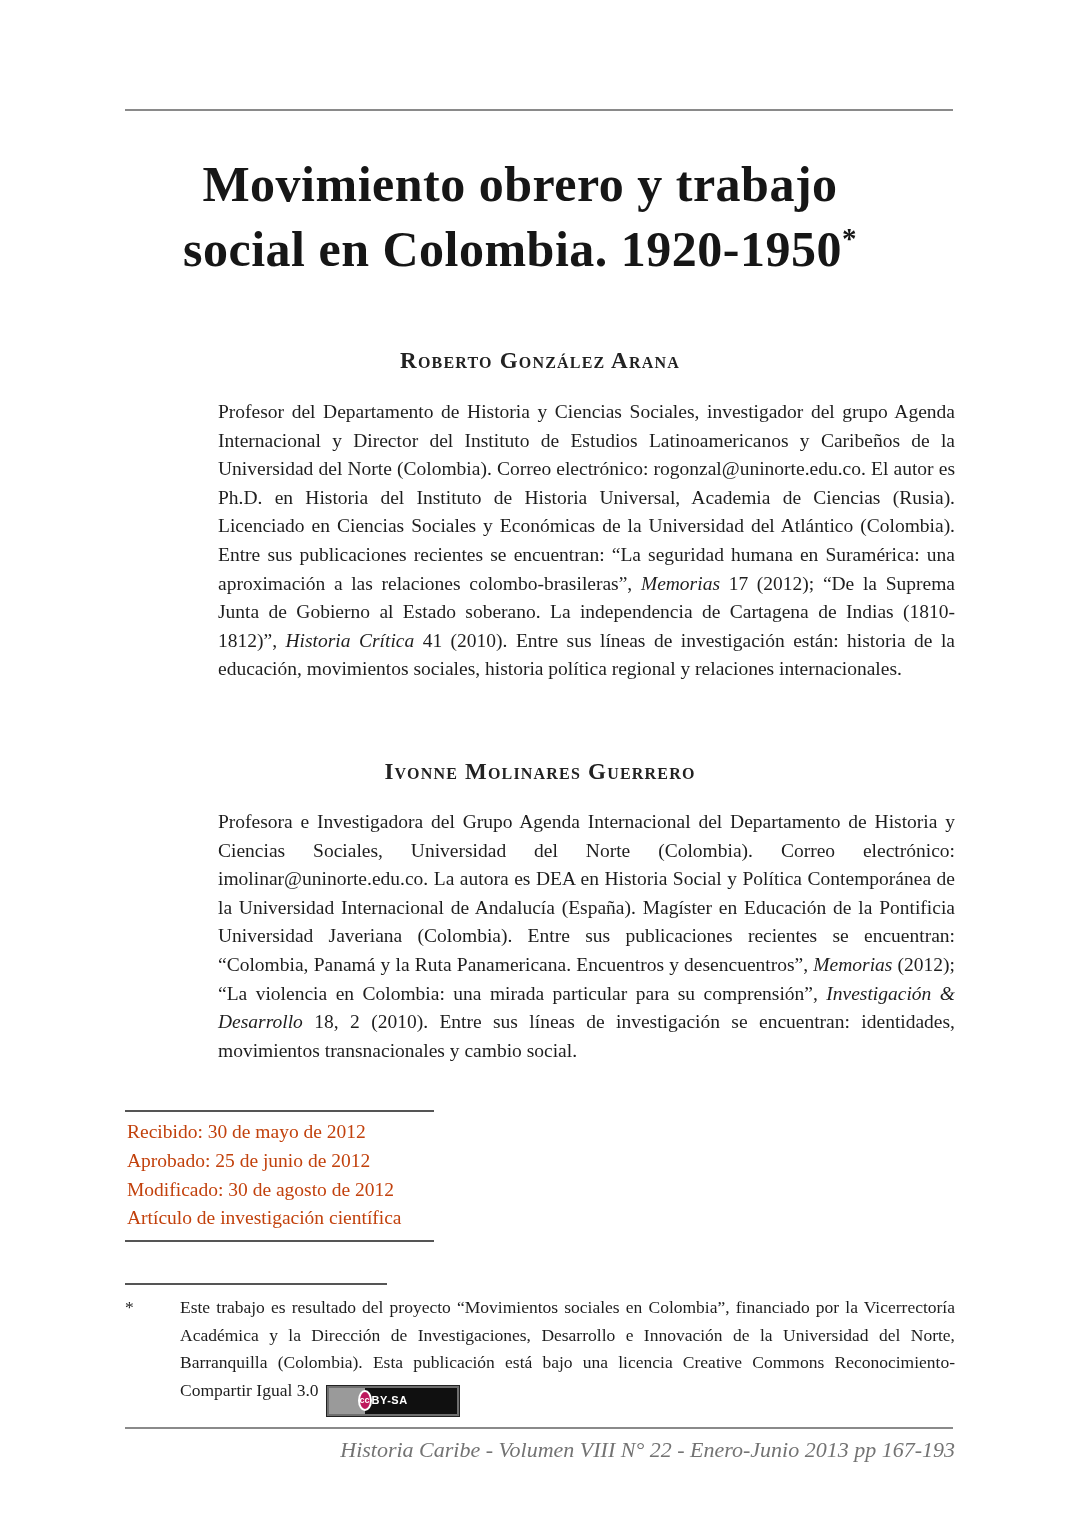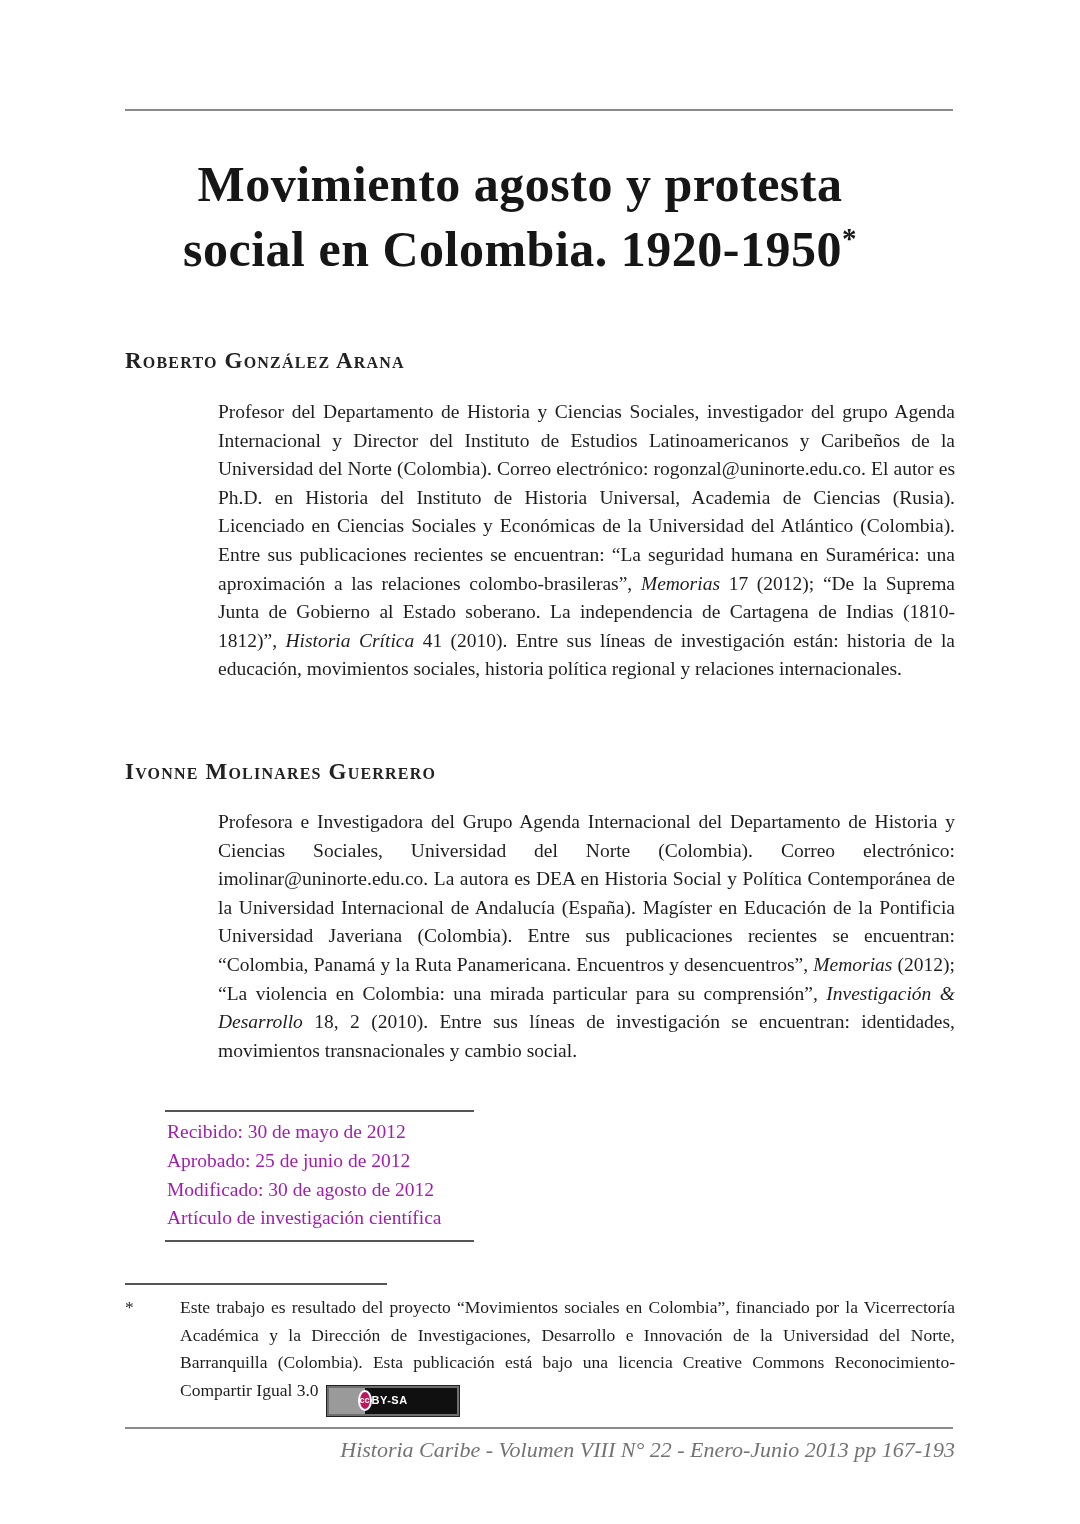--- a/index.html
+++ b/index.html
@@ -28,21 +28,21 @@
     line-height: 65px;
     letter-spacing: 0.5px;
     color: #161616;
   }
   .article-title sup { font-size: 58%; vertical-align: super; line-height: 0; }
 
   .author-name {
     position: absolute;
     left: 125px;
     width: 830px;
-    text-align: left;
+    text-align: center;
     font-variant: small-caps;
     font-weight: bold;
     font-size: 23px;
     letter-spacing: 1.2px;
     color: #222222;
   }
   .author-1-name { top: 348px; }
   .author-2-name { top: 759px; }
 
   .bio {
@@ -60,22 +60,21 @@
 
   .dates-block {
     position: absolute;
     left: 125px; top: 1110px;
     width: 307px;
     border-top: 2px solid #555555;
     border-bottom: 2px solid #555555;
     padding: 6px 0 7px 2px;
     font-size: 19.5px;
     line-height: 28.8px;
-    color: #a21caf;
-    margin-left: 40px;
+    color: #c2410c;
   }
 
   .footnote-rule {
     position: absolute;
     left: 125px; top: 1283px;
     width: 262px; height: 2px;
     background: #555555;
   }
   .footnote {
     position: absolute;
@@ -159,21 +158,21 @@
   }
 </style>
 </head>
 <body>
 
 <div class="page">
 
   <div class="rule rule-top"></div>
 
   <h1 class="article-title" style="margin:0;">
-    <span style="display:block;">Movimiento agosto y protesta</span>
+    <span style="display:block;">Movimiento obrero y trabajo</span>
     <span style="display:block;"><span>social en Colombia. 1920-1950</span><sup>*</sup></span>
   </h1>
 
   <div class="author-name author-1-name">Roberto González Arana</div>
 
   <p class="bio bio-1" style="margin:0;"><span>Profesor del Departamento de Historia y Ciencias Sociales, investigador del grupo Agenda Internacional y Director del Instituto de Estudios Latinoamericanos y Caribeños de la Universidad del Norte (Colombia). Correo electrónico: rogonzal@uninorte.edu.co. El autor es Ph.D. en Historia del Instituto de Historia Universal, Academia de Ciencias (Rusia). Licenciado en Ciencias Sociales y Económicas de la Universidad del Atlántico (Colombia). Entre sus publicaciones recientes se encuentran: “La seguridad humana en Suramérica: una aproximación a las relaciones colombo-brasileras”, </span><i>Memorias</i><span> 17 (2012); “De la Suprema Junta de Gobierno al Estado soberano. La independencia de Cartagena de Indias (1810-1812)”, </span><i>Historia Crítica</i><span> 41 (2010). Entre sus líneas de investigación están: historia de la educación, movimientos sociales, historia política regional y relaciones internacionales.</span></p>
 
   <div class="author-name author-2-name">Ivonne Molinares Guerrero</div>
 
   <p class="bio bio-2" style="margin:0;"><span>Profesora e Investigadora del Grupo Agenda Internacional del Departamento de Historia y Ciencias Sociales, Universidad del Norte (Colombia). Correo electrónico: imolinar@uninorte.edu.co. La autora es DEA en Historia Social y Política Contemporánea de la Universidad Internacional de Andalucía (España). Magíster en Educación de la Pontificia Universidad Javeriana (Colombia). Entre sus publicaciones recientes se encuentran: “Colombia, Panamá y la Ruta Panamericana. Encuentros y desencuentros”, </span><i>Memorias</i><span> (2012); “La violencia en Colombia: una mirada particular para su comprensión”, </span><i>Investigación &amp; Desarrollo</i><span> 18, 2 (2010). Entre sus líneas de investigación se encuentran: identidades, movimientos transnacionales y cambio social.</span></p>

